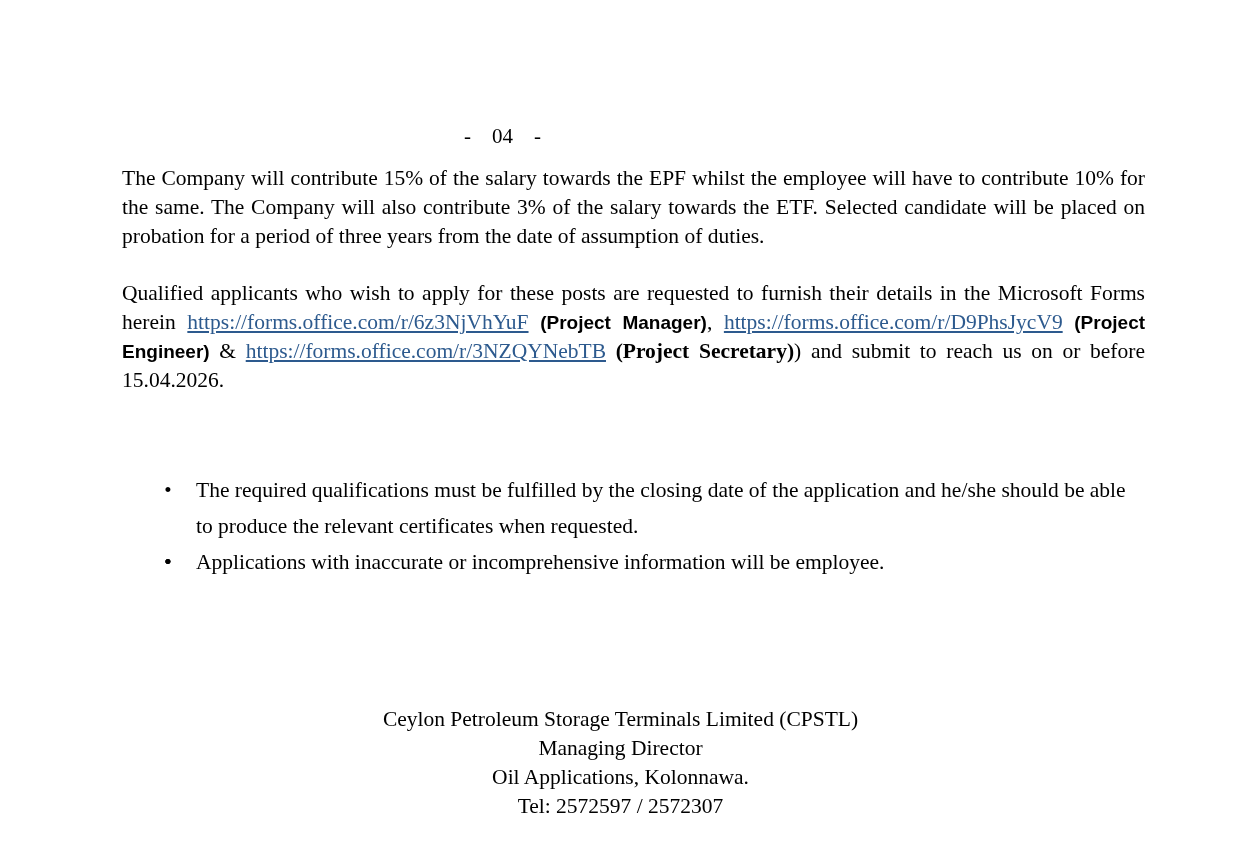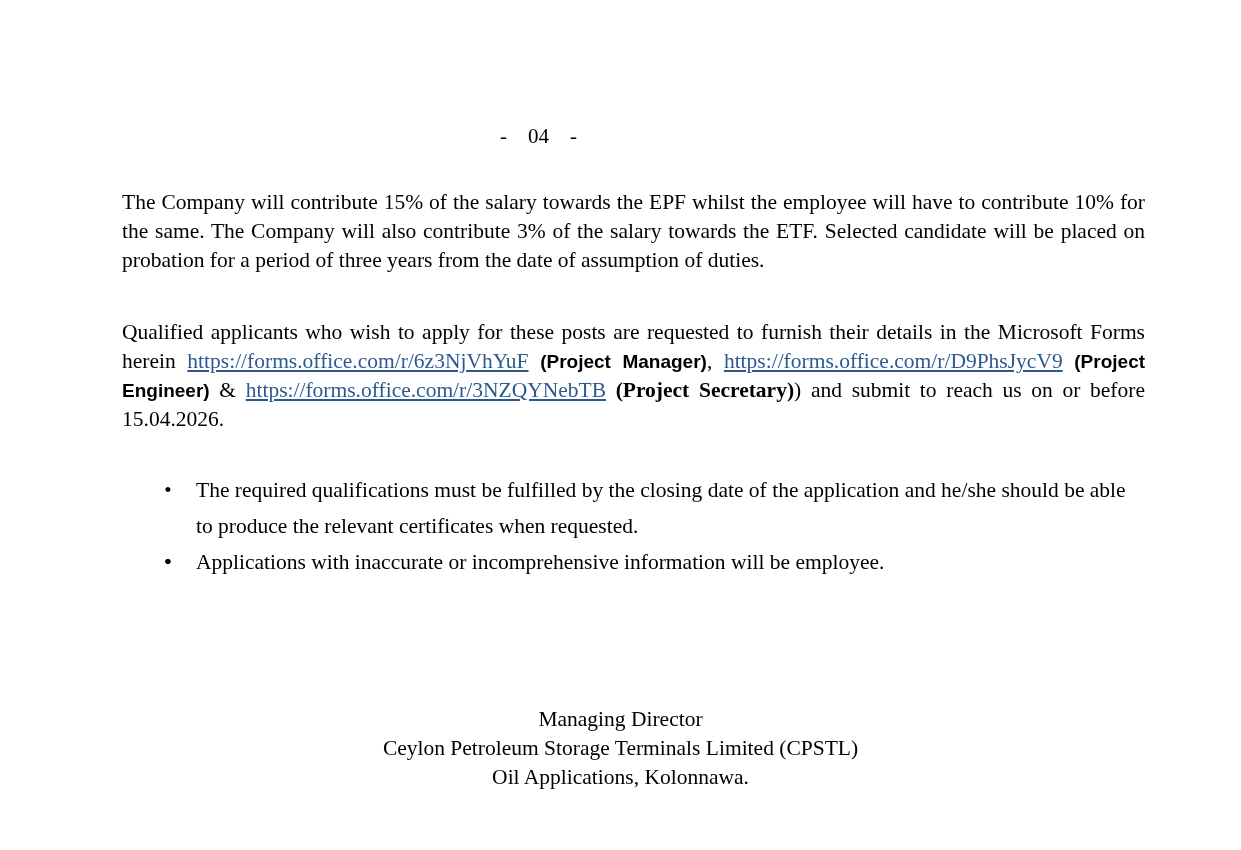--- a/index.html
+++ b/index.html
@@ -24,40 +24,39 @@
   
   .page-header {
     position: absolute;
     top: 124px;
     left: 0;
     width: 1005px;
     text-align: center;
     font-size: 21px;
     letter-spacing: 0;
     white-space: pre;
-    padding-left: 36px;
   }
 
   
   .body-block {
     position: absolute;
-    top: 188px;
+    top: 164px;
     left: 122px;
     width: 1023px;
   }
 
   p.para {
     margin: 0;
     font-size: 21.5px;
     line-height: 29px;
     text-align: justify;
     text-justify: inter-word;
   }
   p.para.second {
-    margin-top: 43px;
+    margin-top: 28px;
   }
 
   
 
   a.doc-link {
     color: #2d5a8e;
     text-decoration: underline;
     text-underline-offset: 2px;
   }
 
@@ -141,18 +140,19 @@
     <li>
       <span class="bullet-dot">•</span>
     </li>
     <li>
       <span class="bullet-dot">•</span>
       <span>Applications with inaccurate or incomprehensive information will be employee.</span>
     </li>
   </ul>
 
   <div class="signature">
+    <div>Ceylon Petroleum Storage Terminals Limited (CPSTL)</div>
     <div>Managing Director</div>
-    <div>Ceylon Petroleum Storage Terminals Limited (CPSTL)</div>
     <div>Oil Applications, Kolonnawa.</div>
+    <div>Tel: 2572597 / 2572307</div>
   </div>
 
 </div>
 
 </body></html>

